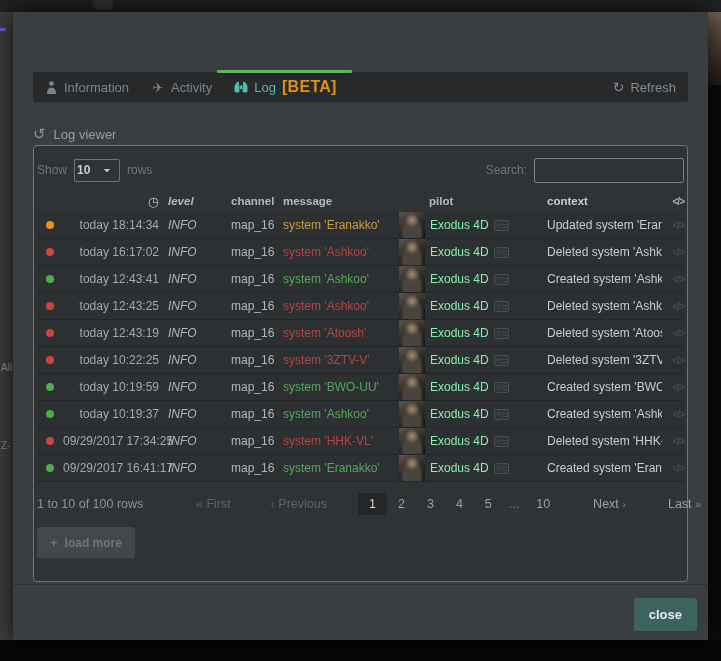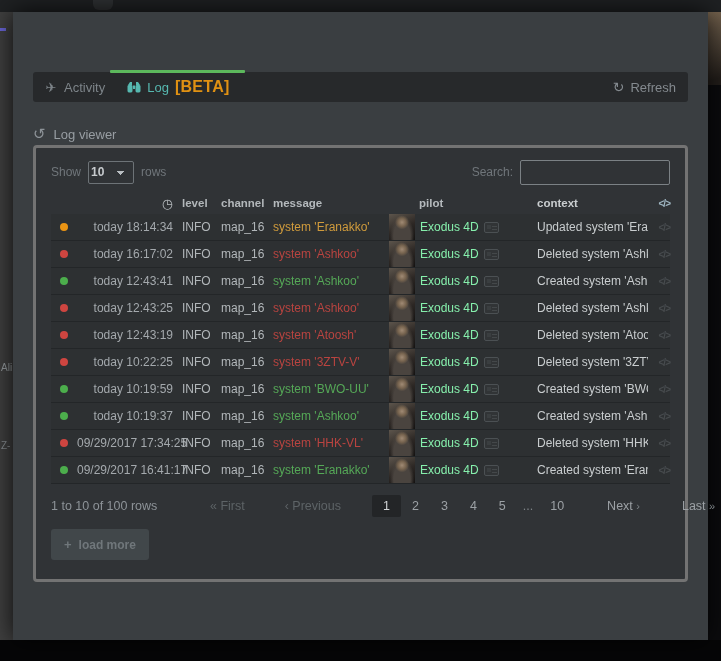--- a/index.html
+++ b/index.html
@@ -43,41 +43,41 @@
     color:#848a8f; cursor:pointer; font-size:13px; }
   .refresh-glyph { font-size:14px; }
 
   
   .section-head { position:absolute; left:20px; top:113px; display:flex; align-items:center; gap:8px;
     font-size:13px; color:#989ea3; }
   .history-glyph { font-size:15px; color:#8d9398; }
 
   
   .panel { position:absolute; left:20px; top:133px; width:655px; height:437px;
-    background:#303336; border:3px solid #737373; border-radius:4px; padding:11px 15px; }
+    background:#303336; border:1px solid #737373; border-radius:4px; padding:11px 3px; }
 
   .controls { display:flex; align-items:center; height:26px; font-size:12px; color:#70767b; }
   .show-select { margin:0 7px; width:46px; height:23px; background:transparent; color:#c7cbce;
     border:1px solid #6d7377; border-radius:2px; font-size:12px; font-weight:bold;
     font-family:inherit; padding:0 2px; -webkit-appearance:none; appearance:none;
     background-image:linear-gradient(45deg,transparent 50%,#b9bec2 50%),linear-gradient(135deg,#b9bec2 50%,transparent 50%);
     background-position:calc(100% - 12px) 9px, calc(100% - 8px) 9px; background-size:4px 4px; background-repeat:no-repeat; }
   .search-wrap { margin-left:auto; display:flex; align-items:center; gap:7px; }
   .search-input { width:150px; height:25px; background:transparent; border:1px solid #7b8185;
     border-radius:2px; color:#d0d4d6; font-size:12px; padding:0 6px; }
 
   
   .logtable { margin-top:7px; font-size:12px; }
   .trow { display:flex; align-items:center; }
   .thead { height:22px; color:#b5babd; font-weight:bold; font-size:11.5px; }
   .tbody-row { height:27px; background:#2d3032; border-bottom:1px solid #232628; cursor:default; }
   .tbody-row:first-of-type { border-top:1px solid #232628; }
   .c-status { width:26px; display:flex; justify-content:center; flex:none; }
   .c-time { width:96px; text-align:right; color:#a4a9ad; flex:none; white-space:nowrap; }
-  .c-level { width:48px; padding-left:9px; color:#b2b7ba; flex:none; }
+  .c-level { width:72px; padding-left:9px; color:#b2b7ba; flex:none;font-style:italic; }
   .c-channel { width:52px; color:#b2b7ba; flex:none; }
   .c-message { width:116px; flex:none; white-space:nowrap; overflow:hidden; }
   .c-pilot { width:148px; flex:none; display:flex; align-items:center; gap:5px; overflow:hidden; }
   .c-context { flex:1; color:#c9cdcf; white-space:nowrap; overflow:hidden; min-width:0; }
   .c-code { width:22px; flex:none; text-align:right; }
   .thead .c-time { display:flex; justify-content:flex-end; align-items:center; }
   .thead .c-pilot { padding-left:30px; }
   .code-glyph { font-size:10px; font-weight:bold; color:#474b4e; letter-spacing:-1px; }
   .thead .code-glyph { color:#9fb6c2; }
 
@@ -132,20 +132,29 @@
   <span class="bg-frag bg-frag-z">Z-</span>
 </div>
 <div class="bg-rightstrip"></div>
 <div class="bg-portrait"></div>
 <div class="bg-bottom"></div>
 
 <div class="modal">
 
 
   <div class="tabbar">
+    <div class="tab">
+      <span class="tab-icon">
+        <svg width="11" height="13" viewBox="0 0 11 13">
+            <circle cx="5.5" cy="2.6" r="2.4" fill="#7d8489"></circle>
+            <path d="M1 13 Q1 6.4 5.5 6.4 Q10 6.4 10 13 Z" fill="#7d8489"></path>
+          </svg>
+      </span>
+      <span>Information</span>
+    </div>
     <div class="tab">
       <span class="tab-icon">✈</span>
       <span>Activity</span>
     </div>
     <div class="tab active">
       <span class="tab-icon">
         <svg width="14" height="12" viewBox="0 0 14 12">
             <path d="M1 4 L3 1 L5 1 L5 4 Z" fill="#56b8b0"></path>
             <path d="M13 4 L11 1 L9 1 L9 4 Z" fill="#56b8b0"></path>
             <rect x="0.5" y="4" width="5" height="7.5" rx="1.4" fill="#56b8b0"></rect>
@@ -384,13 +393,16 @@
       <span class="pg-spacer"></span>
       <span class="pg-nav"><span>Last</span> <span class="pg-chev">»</span></span>
     </div>
 
     <button class="loadmore">
       <span class="plus-glyph">+</span>
       <span>load more</span>
     </button>
   </div>
 
+  <div class="modal-footer">
+    <button class="close-btn">close</button>
+  </div>
 </div>
 
 </body></html>

